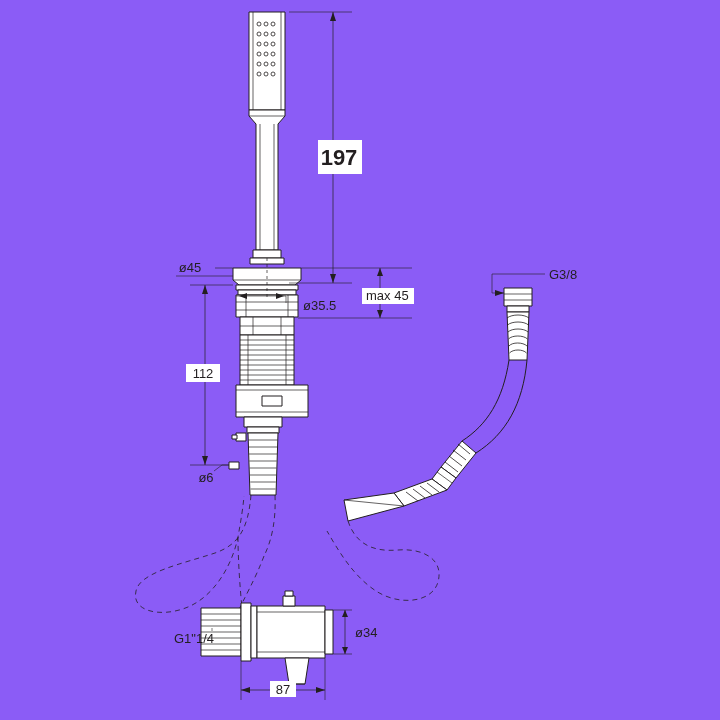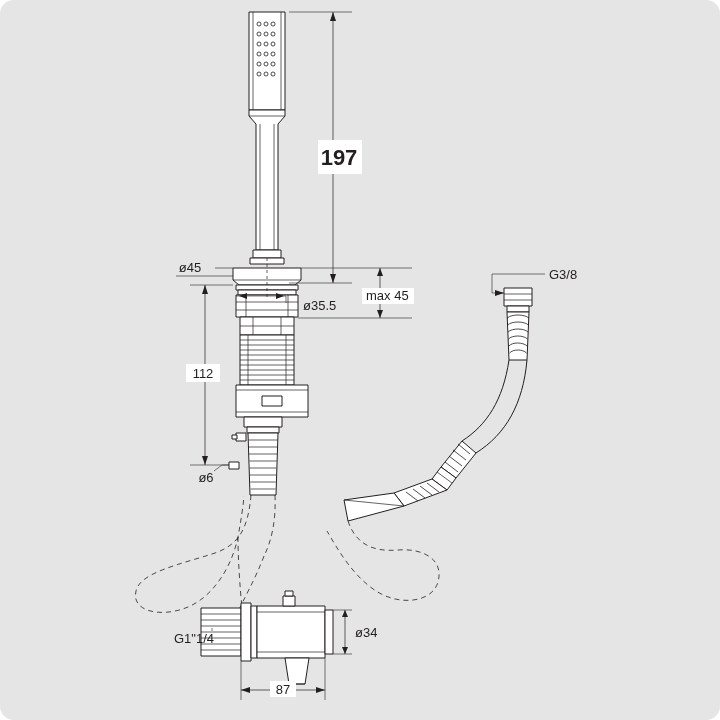--- a/index.html
+++ b/index.html
@@ -10,22 +10,21 @@
   body {
     width: 720px;
     height: 720px;
     font-family: "Liberation Sans", sans-serif;
     overflow: hidden;
   }
   #drawing-root {
     position: relative;
     width: 720px;
     height: 720px;
-    background: #e5e5e5;
-    border-radius: 14px;
+    background: #8b5cf6;
   }
   svg.tech-drawing {
     display: block;
     width: 720px;
     height: 720px;
   }
   .ln {
     stroke: #231f20;
     fill: none;
     stroke-width: 1;

